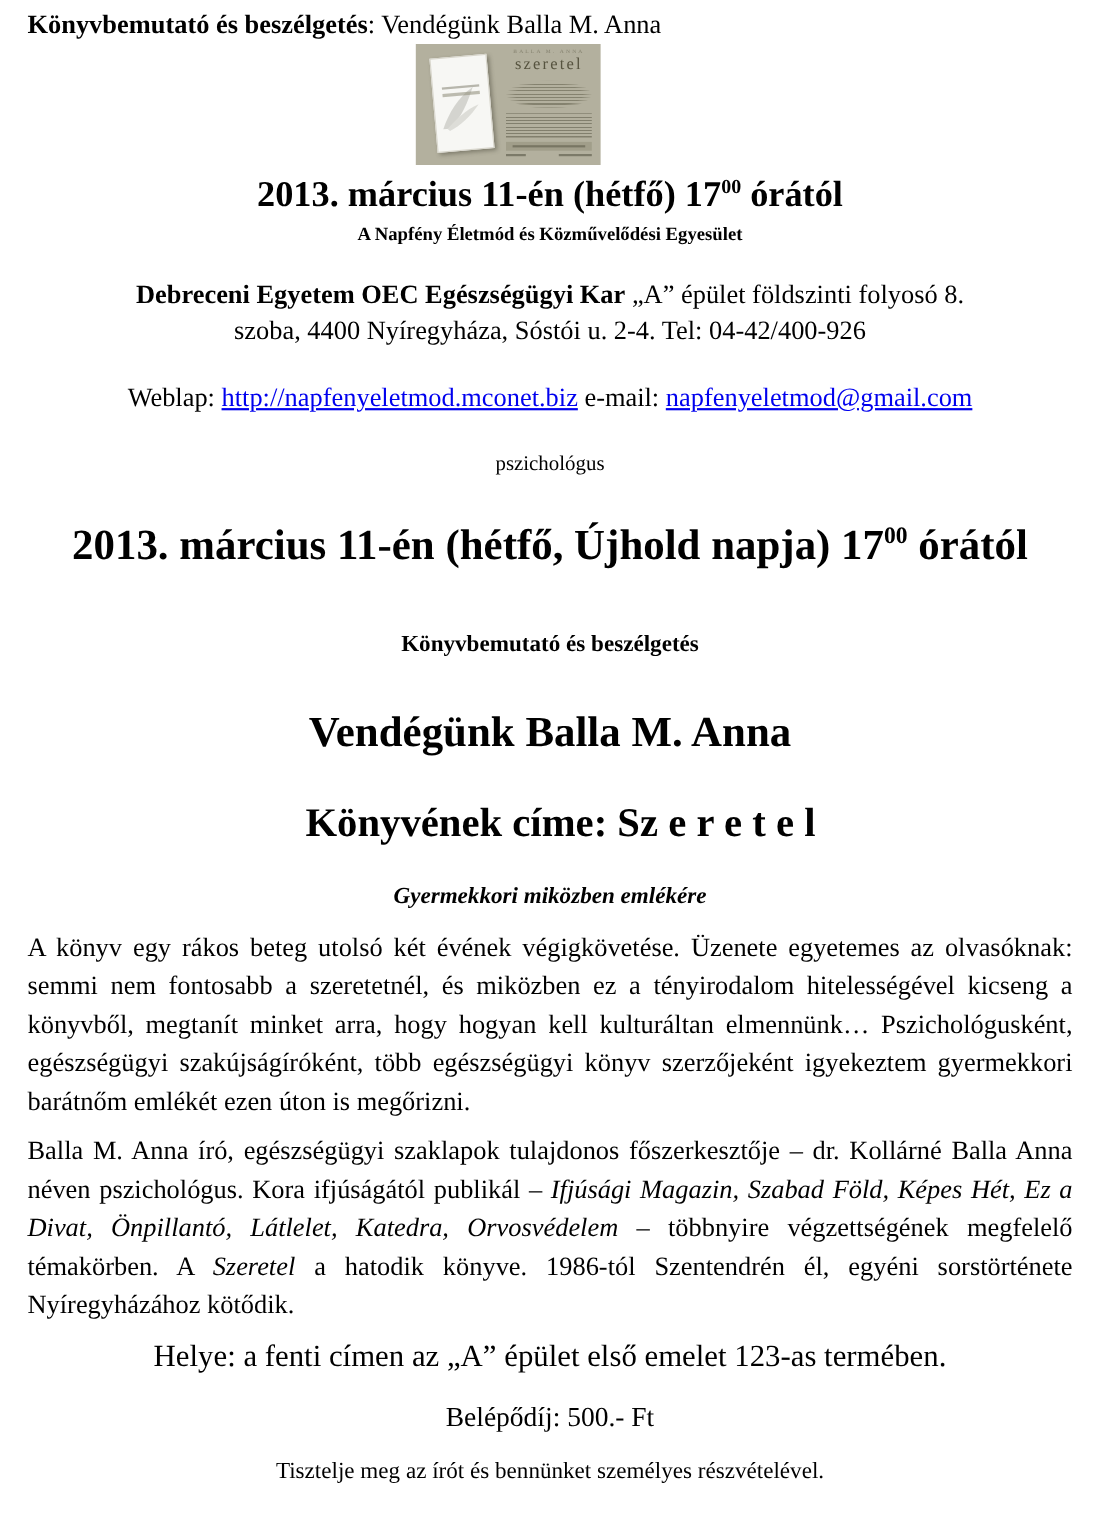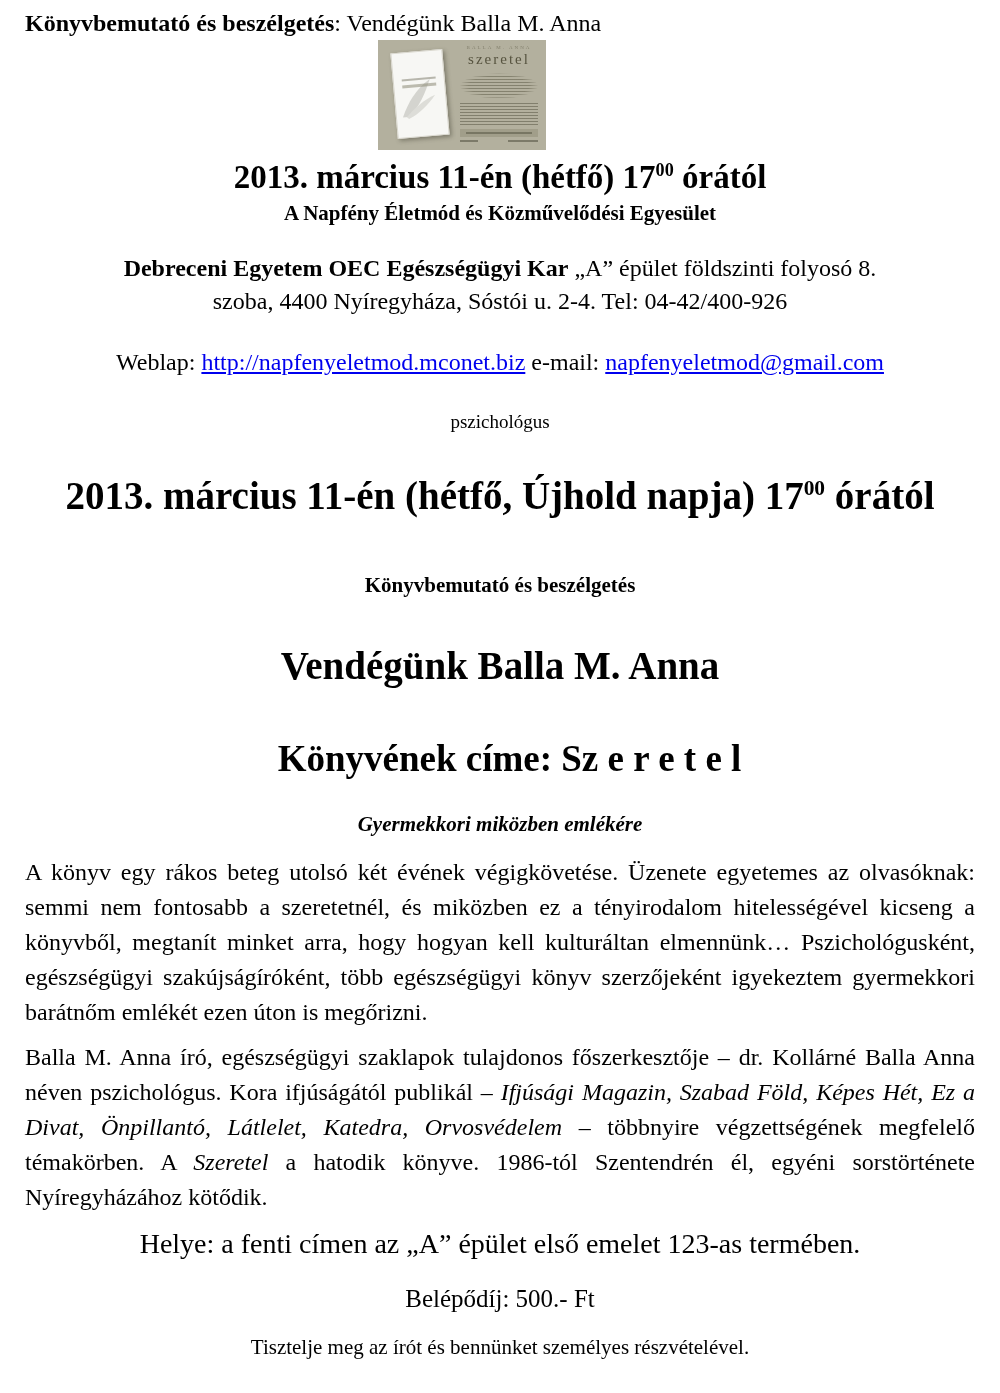--- a/index.html
+++ b/index.html
@@ -53,29 +53,29 @@
     display:flex;align-items:center;justify-content:center;
   }
   .highlight-bar .stripe{width:85%;height:2px;background:rgba(70,68,52,.45);}
   .book-footer{margin-top:3px;display:flex;justify-content:space-between;}
   .book-footer .stripe{height:2px;background:rgba(70,68,52,.5);}
   .book-footer .stripe.l{width:18px;}
   .book-footer .stripe.r{width:30px;}
 
   
   .h-event1{margin-top:4px;text-align:center;font-size:33px;line-height:46px;font-weight:bold;}
-  .h-org{text-align:center;font-size:21px;line-height:26px;font-weight:bold;}
+  .h-org{text-align:center;font-size:17px;line-height:26px;font-weight:bold;}
   .venue{margin:26px 40px 0;text-align:center;font-size:24px;line-height:33px;}
   .weblap{margin-top:28px;text-align:center;font-size:24px;line-height:32px;}
   .link{color:var(--link-color,#0000ee);text-decoration:underline;cursor:pointer;}
   .szerv{margin-top:32px;text-align:center;font-size:19px;line-height:24px;}
   .h-event2{margin-top:38px;text-align:center;font-size:39px;line-height:48px;font-weight:bold;}
   .subtitle{margin-top:52px;text-align:center;font-size:21px;line-height:27px;font-weight:bold;}
   .guest{margin-top:42px;text-align:center;font-size:39px;line-height:50px;font-weight:bold;}
-  .booktitle{margin-top:44px;text-align:center;font-size:37px;line-height:48px;font-weight:bold;padding-left:19px;}
+  .booktitle{margin-top:34px;text-align:center;font-size:37px;line-height:48px;font-weight:bold;padding-left:19px;}
   .dedication{margin-top:28px;text-align:center;font-size:21px;line-height:26px;font-weight:bold;font-style:italic;}
 
   .para{margin:18px 25px 0;font-size:24px;line-height:35px;text-align:justify;}
   .para.second{margin-top:10px;}
 
   .location{margin-top:12px;text-align:center;font-size:28px;line-height:34px;}
   .fee{margin-top:22px;text-align:center;font-size:25px;line-height:31px;}
   .closing{margin-top:20px;text-align:center;font-size:21px;line-height:26px;}
 </style>
 </head>

